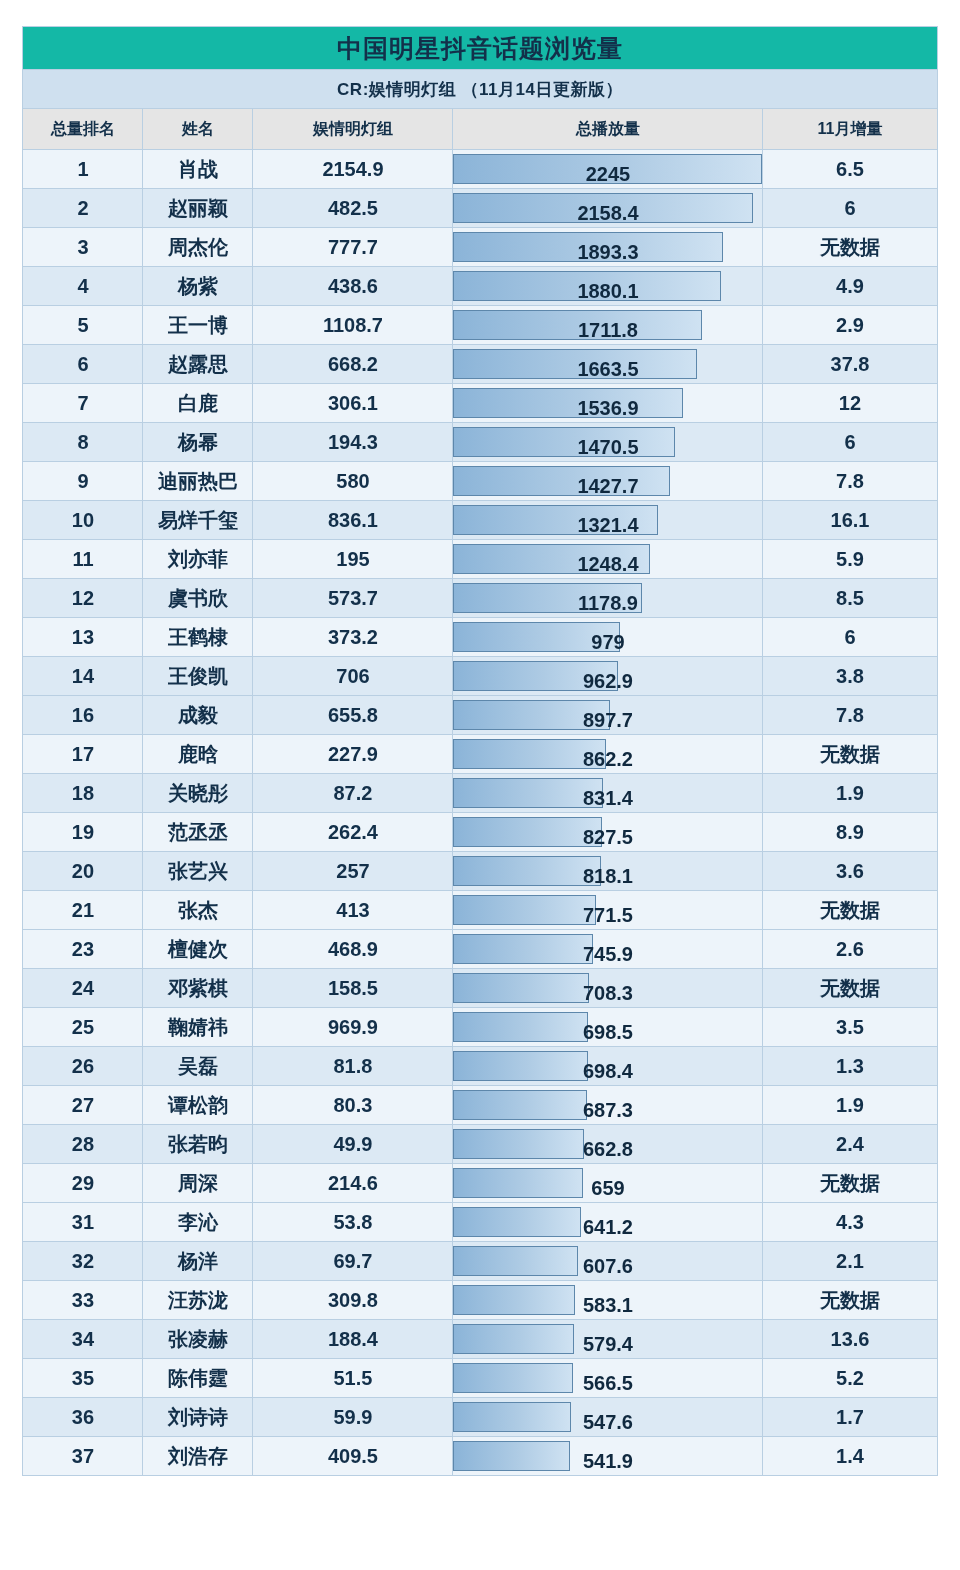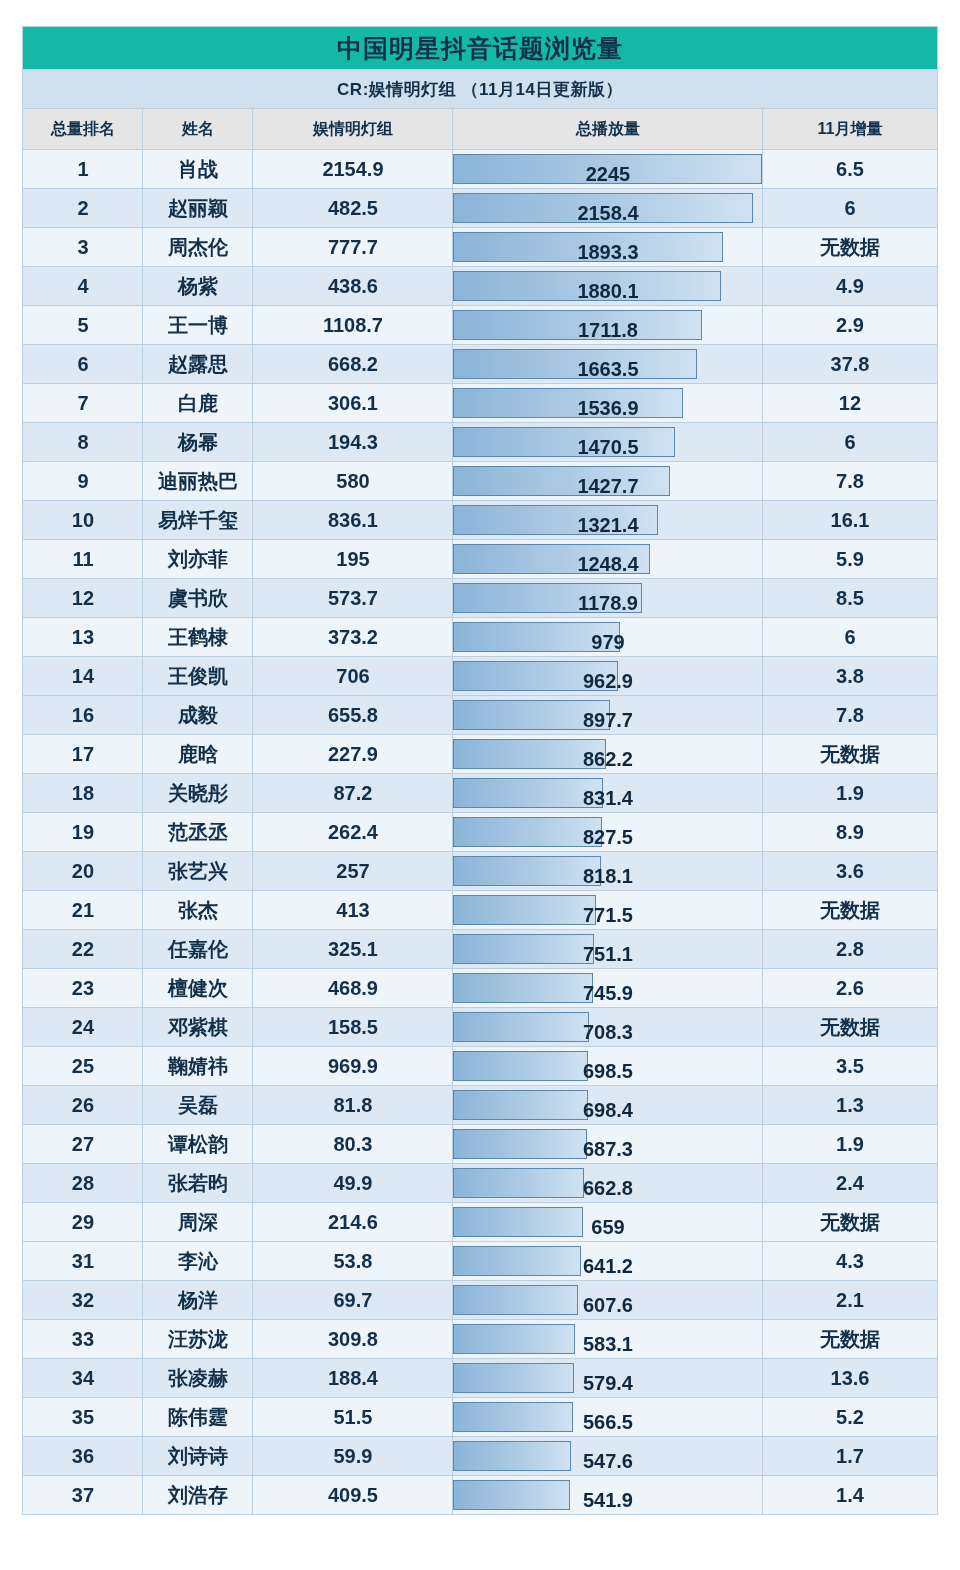--- a/index.html
+++ b/index.html
@@ -349,32 +349,20 @@
         <td>张杰</td>
         <td>413</td>
         <td class="bar-cell">
           <div class="bar-wrap">
             <div class="bar-fill" style="width: 46.1795%;"></div>
             <span class="bar-label">771.5</span>
           </div>
         </td>
         <td>无数据</td>
       </tr>
-      <tr class="data-row even">
-        <td>22</td>
-        <td>任嘉伦</td>
-        <td>325.1</td>
-        <td class="bar-cell">
-          <div class="bar-wrap">
-            <div class="bar-fill" style="width: 45.4344%;"></div>
-            <span class="bar-label">751.1</span>
-          </div>
-        </td>
-        <td>2.8</td>
-      </tr>
       <tr class="data-row odd">
         <td>23</td>
         <td>檀健次</td>
         <td>468.9</td>
         <td class="bar-cell">
           <div class="bar-wrap">
             <div class="bar-fill" style="width: 45.2445%;"></div>
             <span class="bar-label">745.9</span>
           </div>
         </td>

